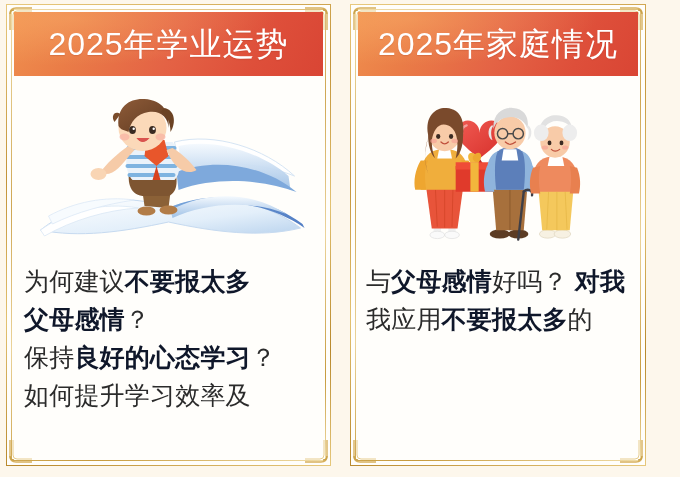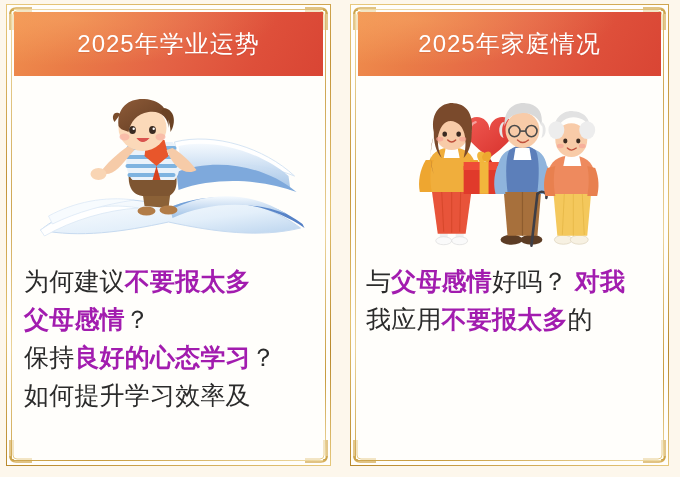--- a/index.html
+++ b/index.html
@@ -13,21 +13,21 @@
   .board { position:absolute; inset:0; display:flex; }
 
   
   .card {
     position:absolute;
     top:4px;
     height:462px;
     background:#FFFEFB;
   }
   .card.left  { left:6px;   width:325px; }
-  .card.right { left:350px; width:319px; }
+  .card.right { left:350px; width:296px; }
 
   
   .frame-outer, .frame-inner {
     position:absolute; pointer-events:none;
   }
   .frame-outer {
     inset:0;
     border:1.6px solid #C9A24B;
     border-image:linear-gradient(160deg,#E8C97E 0%,#C39338 30%,#E3C271 55%,#B8882C 80%,#E6C87C 100%) 1;
   }
@@ -56,21 +56,21 @@
     display:flex; align-items:center; justify-content:center;
   }
   .header-band::after{
     content:""; position:absolute; inset:0;
     background:radial-gradient(ellipse at 18% 10%, rgba(255,190,120,.35) 0%, rgba(255,255,255,0) 58%);
     pointer-events:none;
   }
   .header-title {
     position:relative; z-index:2;
     color:#FFFFFF;
-    font-size:24px;
+    font-size:32px;
     letter-spacing:1px;
     font-weight:400;
     line-height:1;
     text-shadow:0 1px 1px rgba(140,40,20,.18);
     white-space:nowrap;
     text-align:center;
   }
 
   
   .illus {
@@ -85,21 +85,21 @@
   
   .body-text {
     position:absolute;
     left:18px; right:14px;
     top:258px;
     font-size:25px;
     line-height:38px;
     color:#2B2B2B;
     letter-spacing:.2px;
   }
-  .body-text .hl { color:#a21caf; font-weight:bold; }
+  .body-text .hl { color:#0f172a; font-weight:bold; }
   .body-text p { margin:0; white-space:nowrap; }
   .card.right .body-text { left:16px; }
 </style>
 </head>
 <body>
 
 <div class="board">
 
   <div class="card left">
     <div class="frame-outer"></div>

